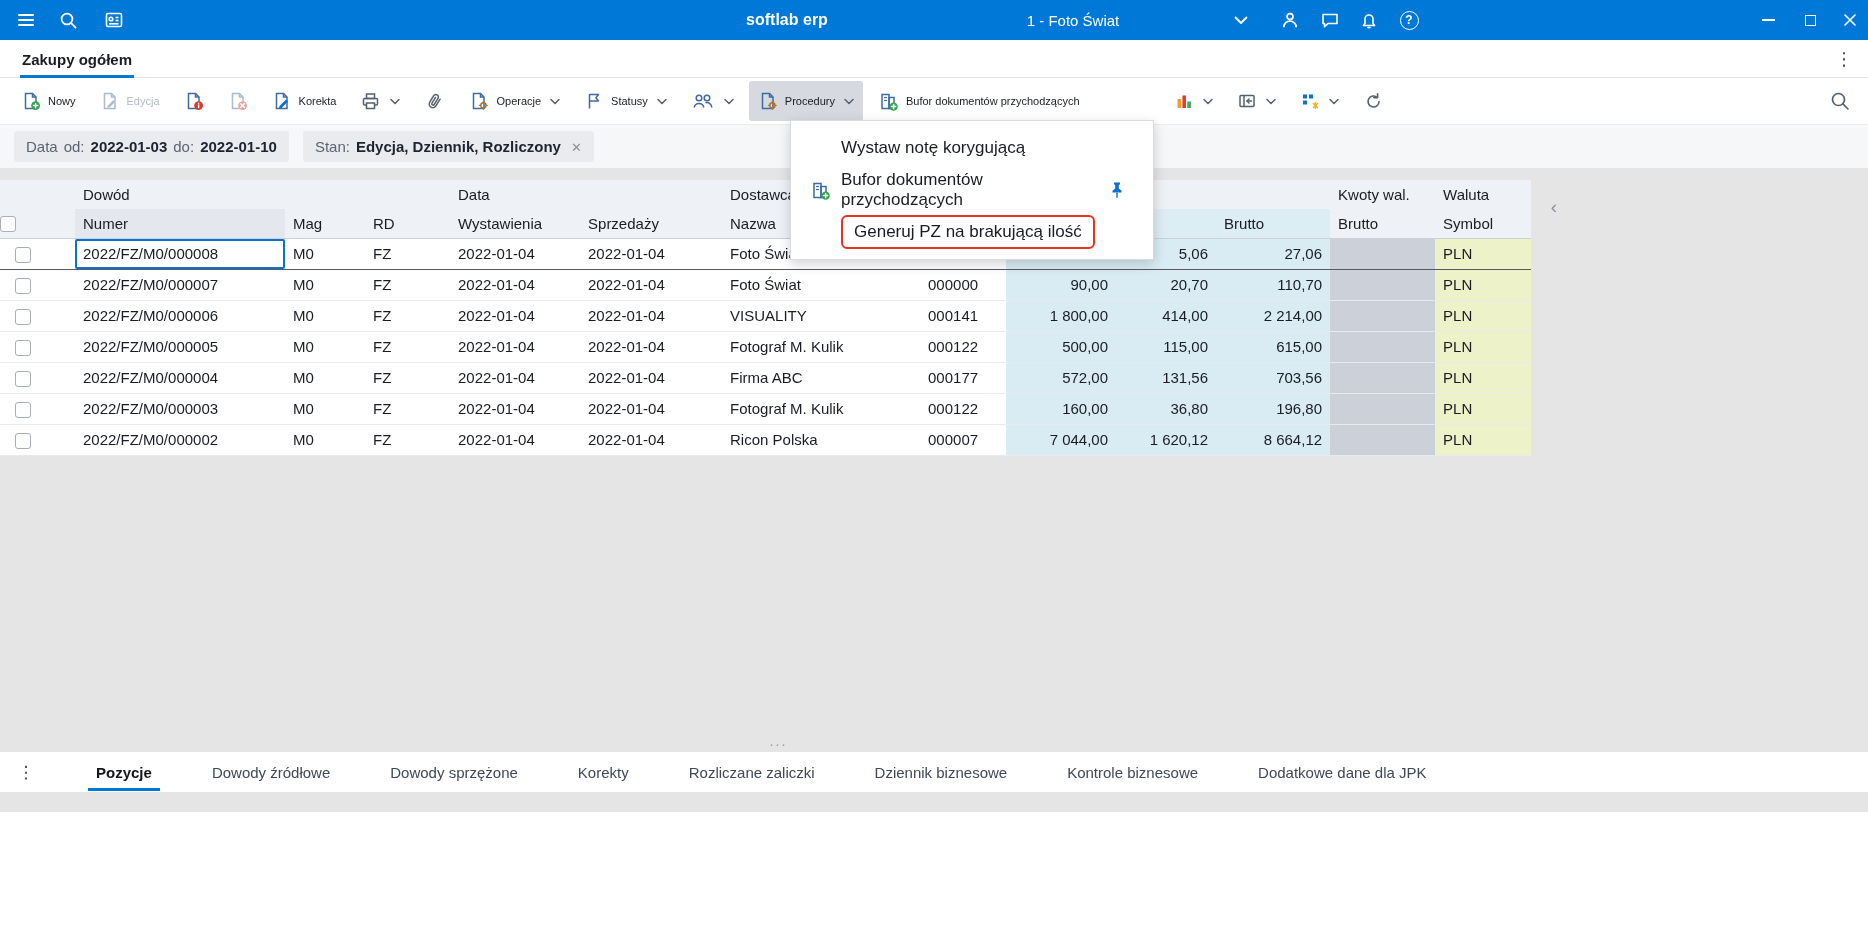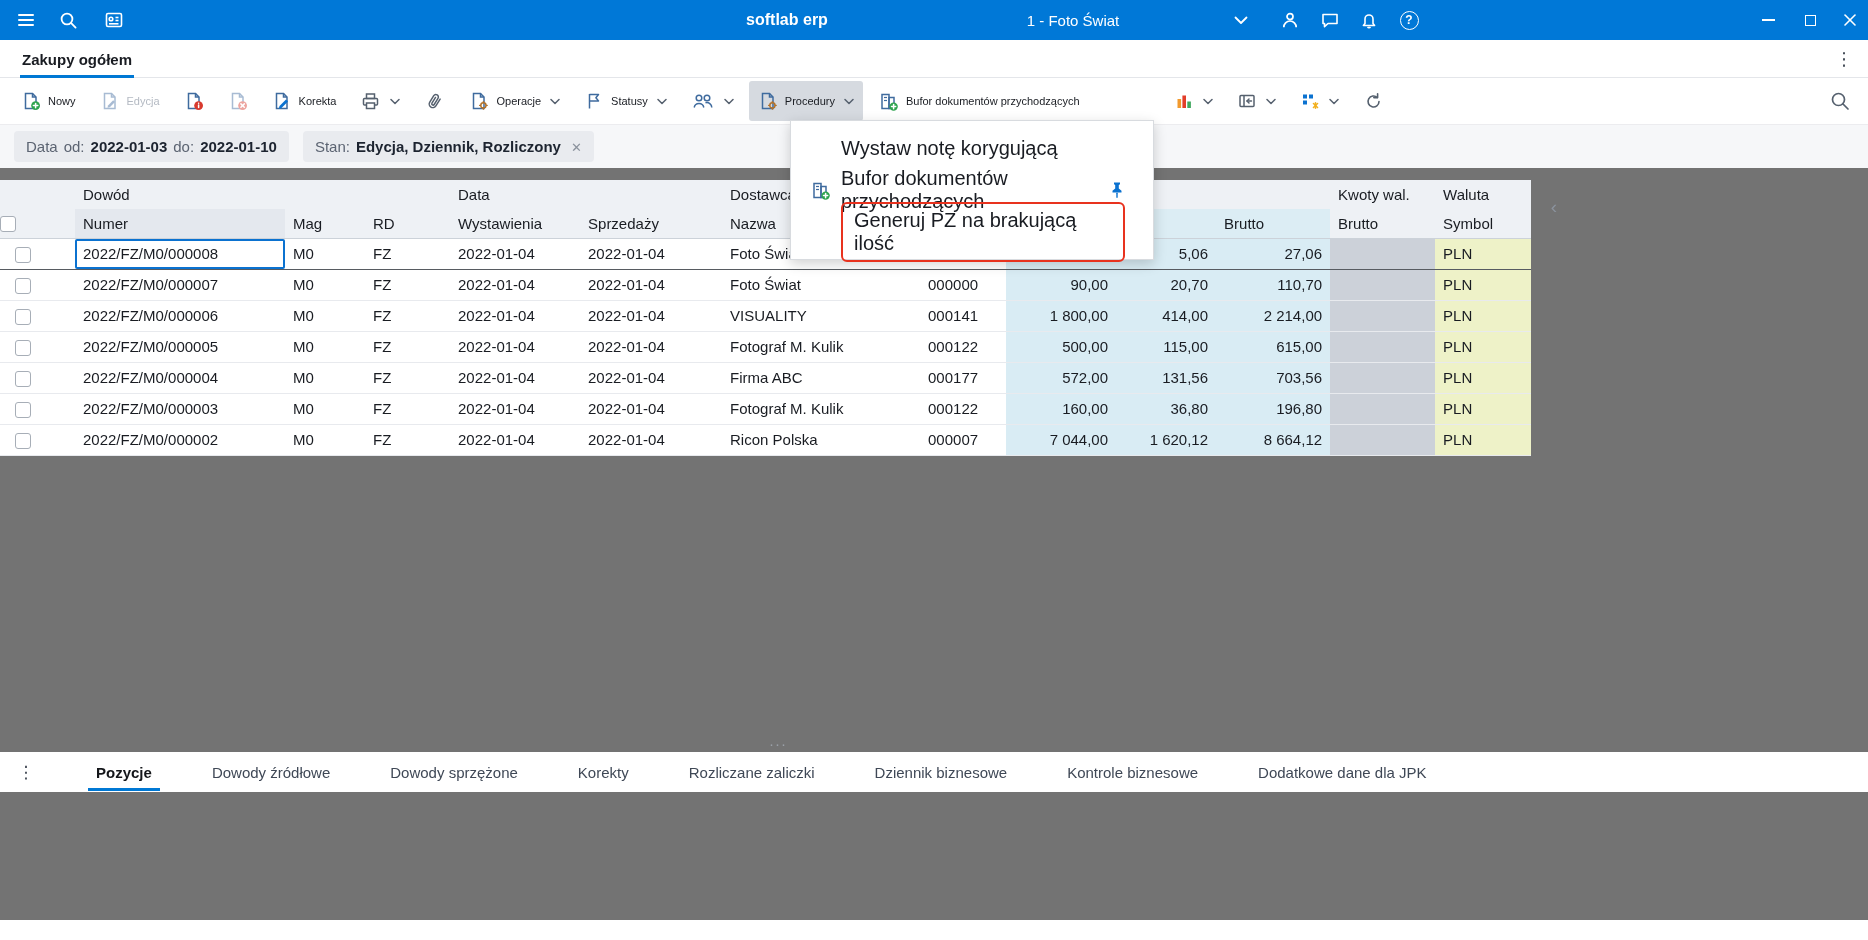--- a/index.html
+++ b/index.html
@@ -1,18 +1,18 @@
 <!DOCTYPE html>
 <html><head>
 <meta charset="utf-8">
 <style>
   * { margin:0; padding:0; box-sizing:border-box; }
   html,body { width:1868px; height:940px; }
   body { font-family:"Liberation Sans", sans-serif; background:#fff; color:#191c22; overflow:hidden; font-size:15px; }
-  .app { position:relative; width:1868px; height:920px; background:#737373; }
+  .app { position:relative; width:1868px; height:812px; background:#e5e5e5; }
 
   
   .titlebar { position:absolute; top:0; left:0; right:0; height:40px; background:#0078d7; color:#fff; }
   .tb-icon { position:absolute; top:0; height:40px; width:36px; display:flex; align-items:center; justify-content:center; cursor:pointer; }
   .tb-title { position:absolute; top:0; left:712px; width:150px; height:40px; display:flex; align-items:center; justify-content:center; font-weight:bold; font-size:16px; }
   .tb-company { position:absolute; top:0; left:960px; width:226px; height:40px; display:flex; align-items:center; justify-content:center; font-size:15px; cursor:pointer; }
   .tb-company-chev { position:absolute; top:0; left:1226px; width:30px; height:40px; display:flex; align-items:center; justify-content:center; }
   .help-circle { width:19px; height:19px; border:1.7px solid #fff; border-radius:50%; display:flex; align-items:center; justify-content:center; }
   .help-circle::before { content:"?"; font-size:12px; font-weight:bold; color:#fff; }
   .min-bar { width:13px; height:2px; background:#fff; display:block; }
@@ -58,21 +58,21 @@
   td.c-kwoty { background:#ccd1d9; }
   td.c-sym { background:#eef2c8; }
   tr.selected td { border-top:1px solid #575b61; border-bottom:1px solid #575b61; }
   td.focus-cell { box-shadow:inset 0 0 0 2px #0b72d0; border-radius:2px; background:#fff; }
   .checkbox { display:inline-block; width:16px; height:16px; border:1px solid #a7aeb7; border-radius:3px; background:#fff; vertical-align:middle; cursor:pointer; }
   .col-collapse { position:absolute; top:196px; left:1543px; width:22px; height:22px; display:flex; align-items:center; justify-content:center; color:#8b929d; cursor:pointer; }
   .col-collapse::before { content:"‹"; font-size:19px; }
 
   
   .context-menu { position:absolute; left:790px; top:120px; width:364px; background:#fff; border:1px solid #d8dbdf; box-shadow:0 4px 12px rgba(0,0,0,.18); z-index:60; padding:6px 0; }
-  .menu-item { display:flex; align-items:center; height:42px; padding:0 28px 0 16px; font-size:20px; cursor:pointer; }
+  .menu-item { display:flex; align-items:center; height:42px; padding:0 28px 0 16px; font-size:17px; cursor:pointer; }
   .mi-gutter { width:26px; margin-right:8px; display:flex; justify-content:center; flex:none; }
   .mi-pin { margin-left:auto; display:flex; }
   .red-box { border:2px solid #e8321e; border-radius:6px; padding:5px 11px; }
 
   
   .splitter { position:absolute; top:735px; left:0; width:1556px; text-align:center; color:#9aa0a8; cursor:row-resize; }
   .splitter::before { content:"···"; font-size:15px; letter-spacing:1px; }
   .bottom-bar { position:absolute; top:752px; left:0; right:0; height:40px; background:#fff; display:flex; align-items:center; gap:60px; padding-left:16px; }
   .bb-menu { color:#3c4450; width:20px; display:flex; justify-content:center; cursor:pointer; }
   .bb-menu::before { content:"⋮"; font-size:17px; }

